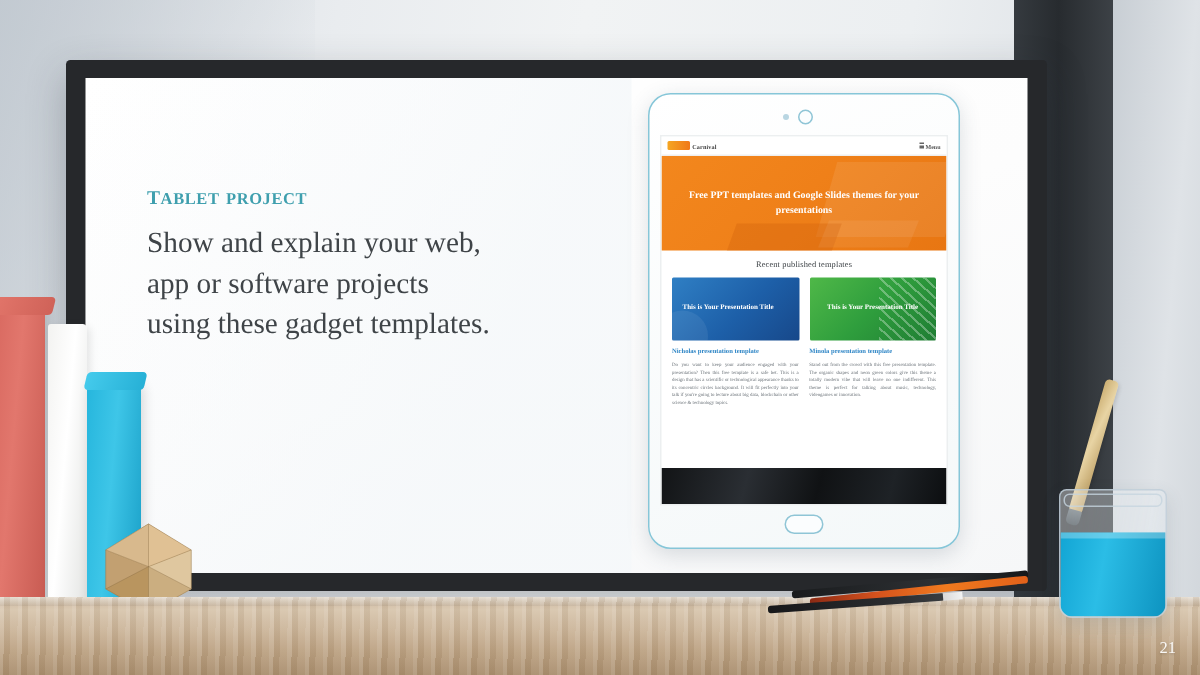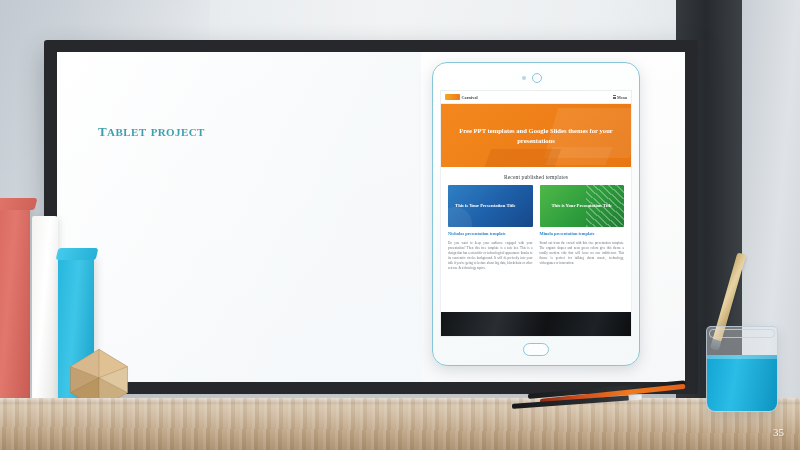--- a/index.html
+++ b/index.html
@@ -308,20 +308,21 @@
   <div class="wall-rightmost"></div>
 
   <div class="board">
     <div class="board-inner">
       <div class="board-gloss"></div>
     </div>
   </div>
 
   <div class="text-block">
     <div class="kicker">Tablet project</div>
+    <div class="body-text">Show and explain your web, app or software projects using these gadget templates.</div>
   </div>
 
   <div class="tablet">
     <div class="cam-dot"></div>
     <div class="cam-ring"></div>
 
     <div class="screen">
 
       <div class="site-head">
         <div class="logo">
@@ -411,15 +412,15 @@
   <div class="pencil pencil-black"></div>
 
   <div class="brush">
     <div class="brush-tip"></div>
   </div>
   <div class="jar">
     <div class="jar-liquid"></div>
     <div class="jar-rim"></div>
   </div>
 
-  <div class="page-num">35</div>
+  <div class="page-num">21</div>
 
 </div>
 
 </body></html>

